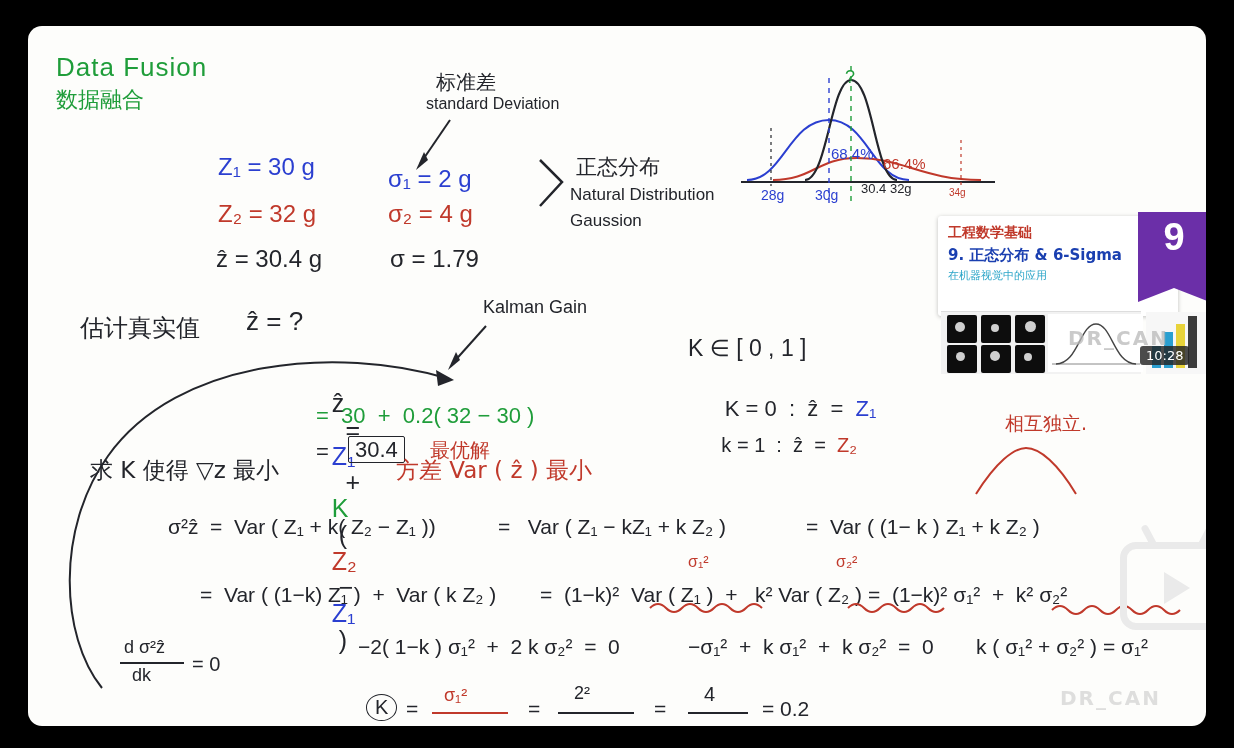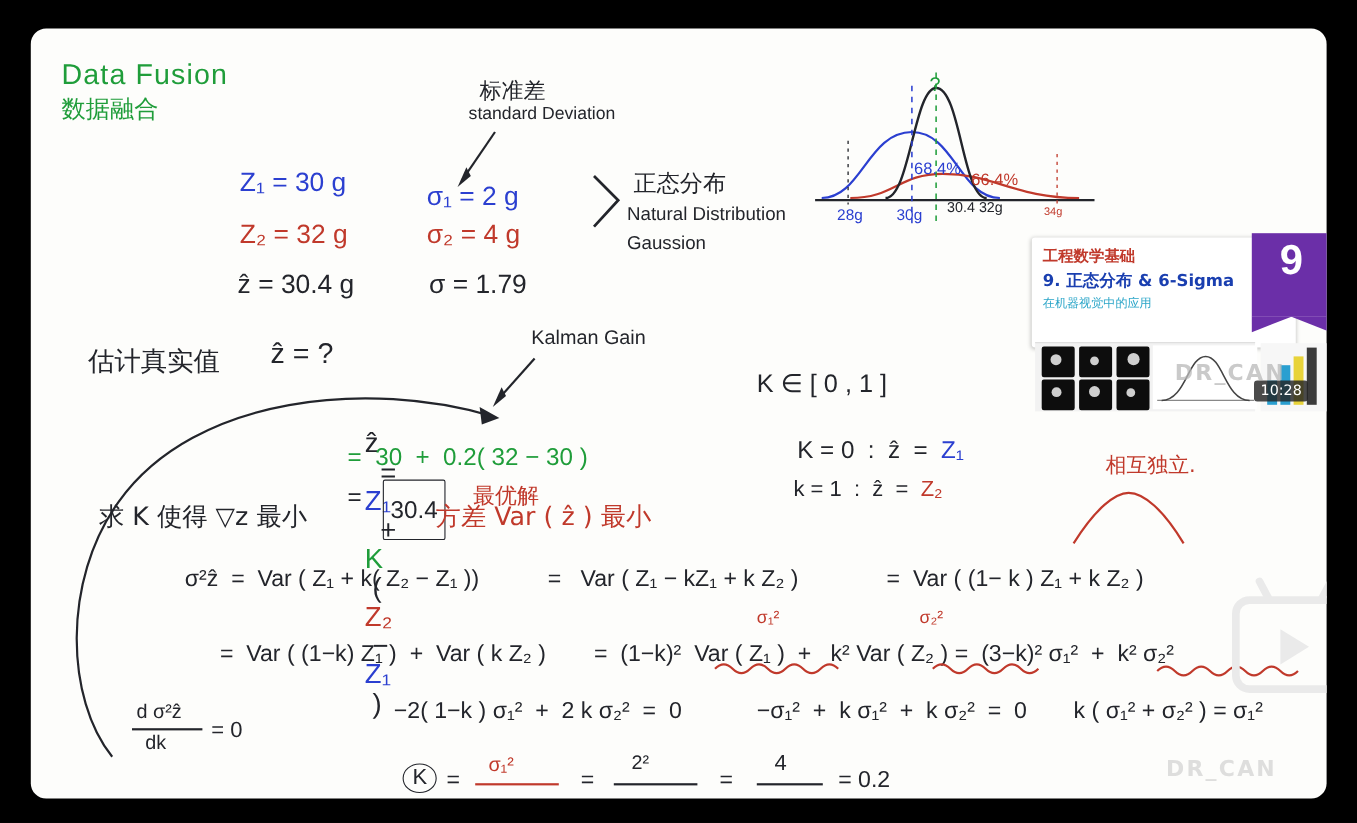--- a/index.html
+++ b/index.html
@@ -37,21 +37,21 @@
   .bars{position:absolute;left:1118px;top:286px;width:62px;height:62px;background:#f7f7f7;}
   .timebadge{position:absolute;left:1112px;top:320px;background:rgba(35,35,35,.82);color:#fff;font-size:13px;padding:2px 6px;border-radius:3px;font-family:"DejaVu Sans",sans-serif;}
   .watermark{position:absolute;color:#b9b9b9;font-size:20px;font-weight:bold;letter-spacing:2px;font-family:"DejaVu Sans",sans-serif;}
 
   
   .play{position:absolute;left:1092px;top:498px;width:112px;height:106px;}
   .play .body{position:absolute;left:0;top:18px;width:112px;height:88px;border:7px solid #eaeaea;border-radius:16px;box-sizing:border-box;}
   .play .ear{position:absolute;width:7px;height:26px;background:#eaeaea;border-radius:4px;}
   .play .tri{position:absolute;left:44px;top:48px;width:0;height:0;border-left:26px solid #eaeaea;border-top:16px solid transparent;border-bottom:16px solid transparent;}
   .frame-line{position:absolute;background:#d8d8d8;}
-  .boxed{border:1.5px solid #23252b;padding:15px 6px;border-radius:2px;}
+  .boxed{border:1.5px solid #23252b;padding:1px 6px;border-radius:2px;}
   .circled{border:1.5px solid #23252b;border-radius:50%;padding:2px 8px;}
 </style>
 </head>
 <body>
 
 <div class="stage">
   <div class="board">
 
     <div class="ink hand title-green green" style="left:28px;top:28px;">Data Fusion</div>
     <div class="ink cn sub-green green" style="left:28px;top:62px;">数据融合</div>
@@ -143,21 +143,21 @@
 
     <div class="ink cn dark" style="left:62px;top:432px;font-size:23px;">求 K 使得 ▽z 最小</div>
     <div class="ink hand dark" style="left:140px;top:490px;font-size:21px;">σ²ẑ  =  Var ( Z₁ + k( Z₂ − Z₁ ))</div>
 
     <div class="ink cn red" style="left:368px;top:432px;font-size:23px;">方差 Var ( ẑ ) 最小</div>
     <div class="ink hand dark" style="left:470px;top:490px;font-size:21px;">=   Var ( Z₁ − kZ₁ + k Z₂ )</div>
     <div class="ink hand dark" style="left:778px;top:490px;font-size:21px;">=  Var ( (1− k ) Z₁ + k Z₂ )</div>
 
     <div class="ink hand dark" style="left:172px;top:558px;font-size:21px;">=  Var ( (1−k) Z₁ )  +  Var ( k Z₂ )</div>
     <div class="ink hand dark" style="left:512px;top:558px;font-size:21px;">=  (1−k)²  Var ( Z₁ )  +   k² Var ( Z₂ )</div>
-    <div class="ink hand dark" style="left:840px;top:558px;font-size:21px;">=  (3−k)² σ₁²  +  k² σ₂²</div>
+    <div class="ink hand dark" style="left:840px;top:558px;font-size:21px;">=  (1−k)² σ₁²  +  k² σ₂²</div>
     <div class="ink hand red" style="left:660px;top:528px;font-size:16px;">σ₁²</div>
     <div class="ink hand red" style="left:808px;top:528px;font-size:16px;">σ₂²</div>
     <svg class="ink" style="left:620px;top:570px;" width="560" height="22">
       <path d="M2 12 q8 -8 16 0 q8 8 16 0 q8 -8 16 0 q8 8 16 0 q8 -8 16 0 q8 8 16 0 q8 -8 16 0" stroke="#c0392b" stroke-width="2" fill="none"></path>
       <path d="M200 12 q8 -8 16 0 q8 8 16 0 q8 -8 16 0 q8 8 16 0 q8 -8 16 0 q8 8 16 0" stroke="#c0392b" stroke-width="2" fill="none"></path>
       <path d="M404 14 q8 -8 16 0 q8 8 16 0 q8 -8 16 0 q8 8 16 0 q8 -8 16 0 q8 8 16 0 q8 -8 16 0 q8 8 16 0" stroke="#c0392b" stroke-width="2" fill="none"></path>
     </svg>
 
     <div class="ink hand dark" style="left:96px;top:612px;font-size:18px;">d σ²ẑ</div>
     <div class="frame-line" style="left:92px;top:636px;width:64px;height:2px;background:#23252b;"></div>

